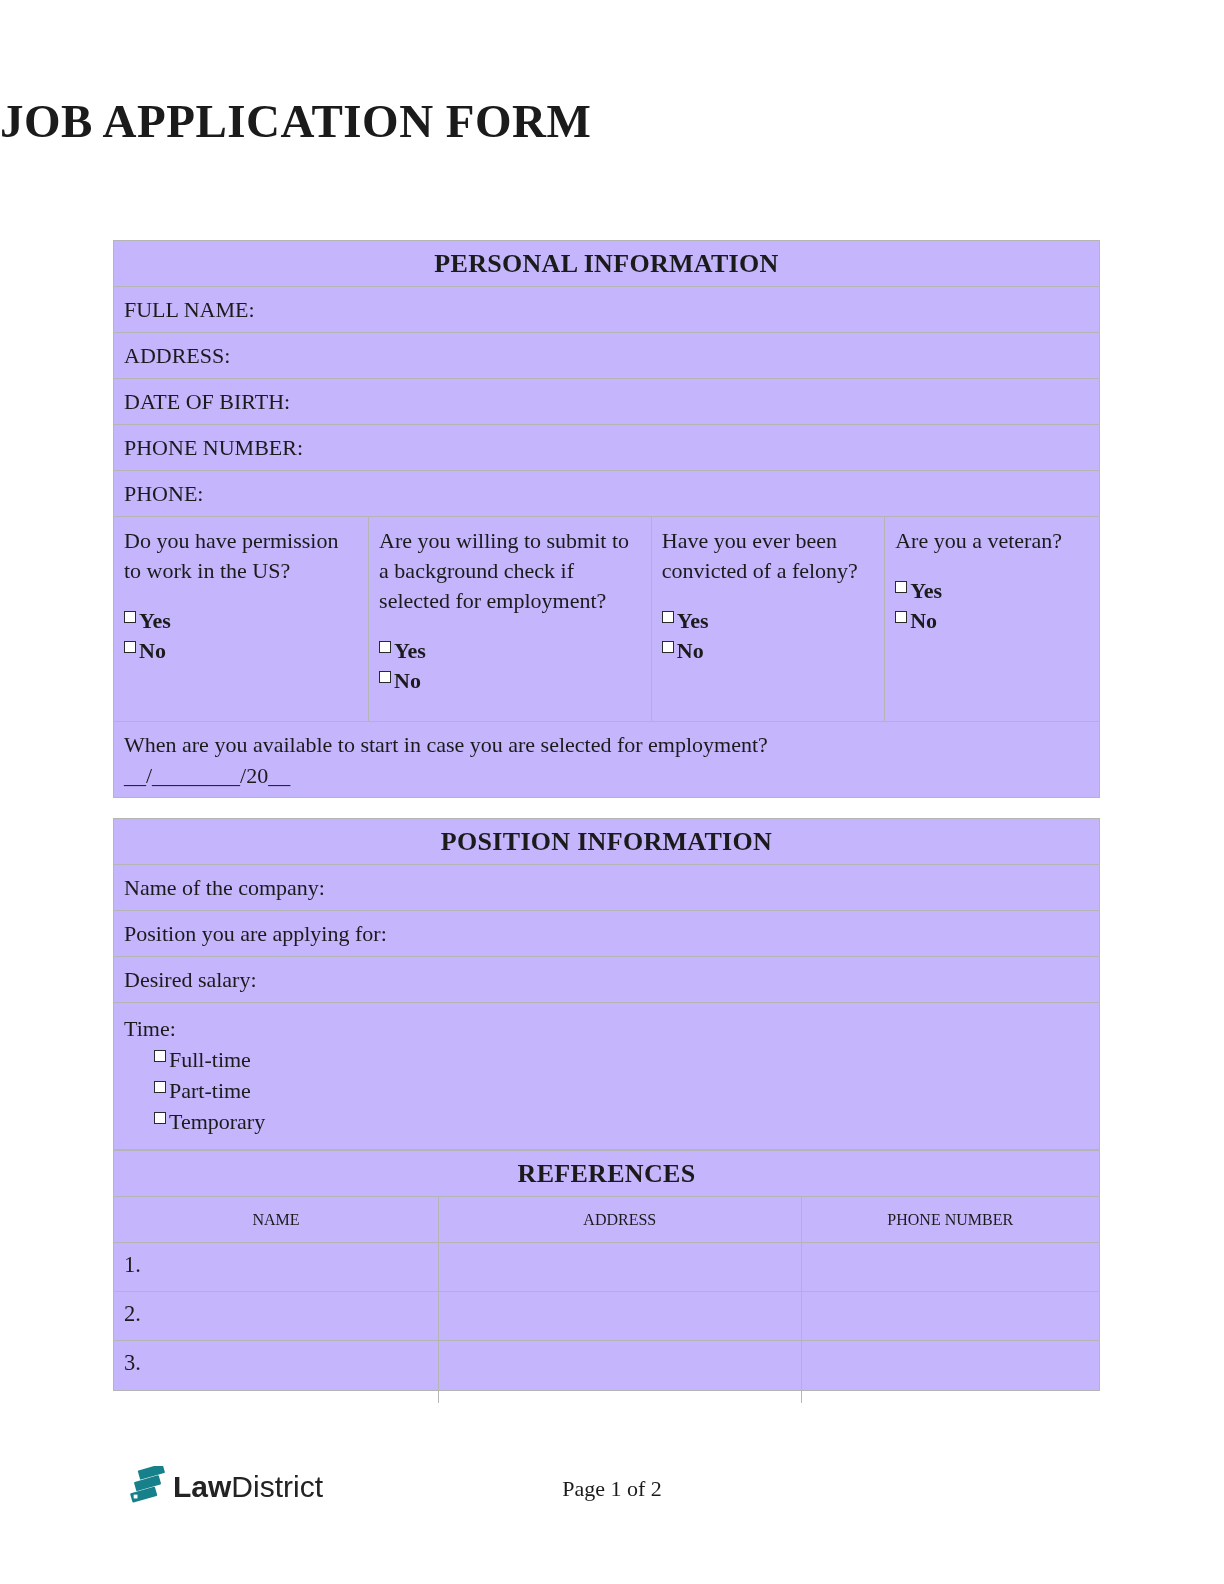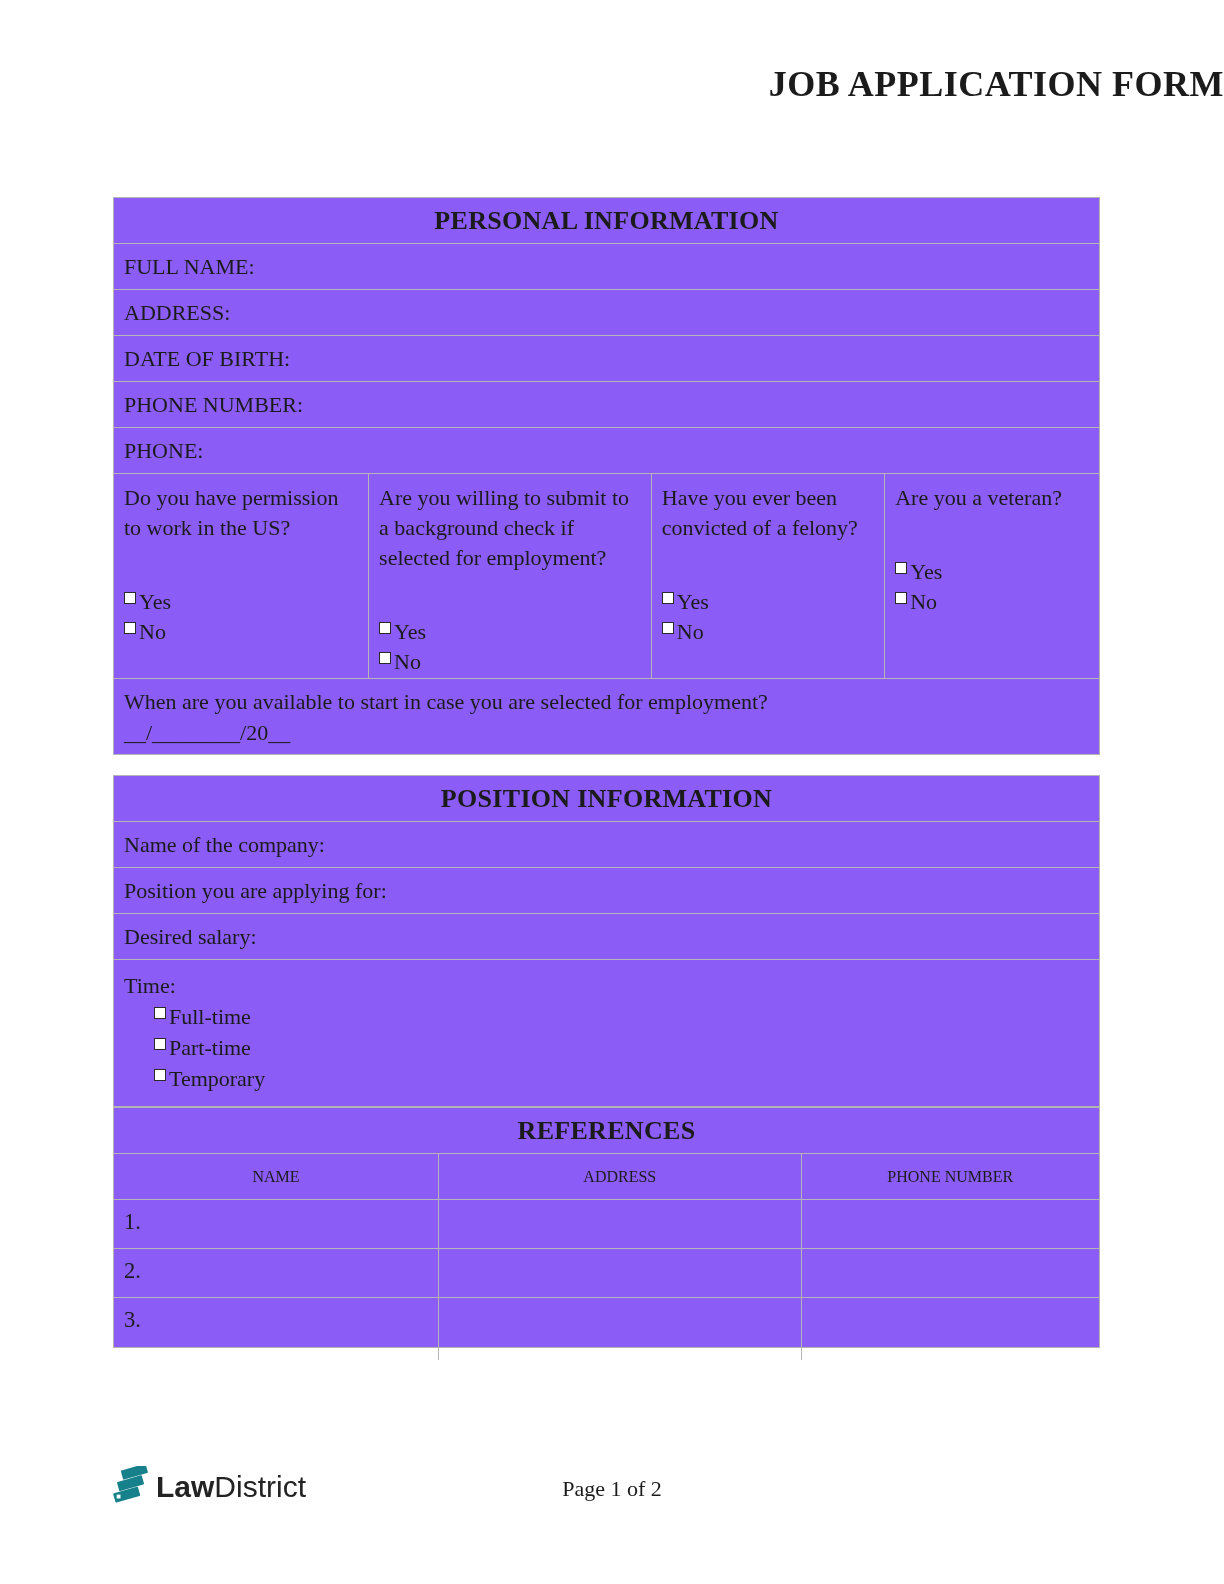--- a/index.html
+++ b/index.html
@@ -5,32 +5,32 @@
   * { margin: 0; padding: 0; box-sizing: border-box; }
   html, body { background: #ffffff; }
   body {
     width: 1224px; height: 1584px;
     position: relative;
     font-family: "Liberation Serif", "DejaVu Serif", serif;
     color: #1b1b1b;
     overflow: hidden;
   }
   .doc-title {
-    padding-top: 66px;
-    text-align: right;
-    font-size: 36px;
+    padding-top: 98px;
+    text-align: left;
+    font-size: 47px;
     font-weight: bold;
     line-height: 1;
     letter-spacing: 0.5px;
   }
   .content { width: 987px; margin: 0 auto 0 113px; }
   .tbl {
     border: 1px solid #b5b5b5;
     width: 100%;
-    background: #8b5cf6;
+    background: #c4b5fd;
   }
   .tbl-1 { margin-top: 95px; }
   .tbl-2 { margin-top: 20px; }
   .tbl-3 { }
   .row { border-bottom: 1px solid #b5b5b5; }
   .row:last-child { border-bottom: none; }
   .hdr-row {
     height: 46px;
     display: flex; align-items: center; justify-content: center;
     font-size: 26px; font-weight: bold;
@@ -46,21 +46,21 @@
   .q-cell {
     padding: 9px 9px 0 10px;
     font-size: 22px; line-height: 30px;
     border-right: 1px solid #b5b5b5;
   }
   .q-cell:last-child { border-right: none; }
   .q-c1 { width: 25.9%; }
   .q-c2 { width: 28.7%; }
   .q-c3 { width: 23.7%; }
   .q-c4 { width: 21.7%; }
-  .opts { margin-top: 44px; }
+  .opts { margin-top: 20px; font-weight: bold; }
   .opt { line-height: 30px; white-space: nowrap; }
   .cb {
     display: inline-block;
     width: 12px; height: 12px;
     border: 1.5px solid #2a2a2a;
     background: #fff;
     position: relative; top: -5px;
     margin-right: 3px;
   }
   .avail-row {
@@ -84,21 +84,21 @@
   .ref-cell { border-right: 1px solid #b5b5b5; padding: 9px 0 0 10px; font-size: 22.5px; }
   .ref-cell:last-child, .ref-col-h:last-child { border-right: none; }
   .rc1 { width: 33.0%; }
   .rc2 { width: 36.8%; }
   .rc3 { width: 30.2%; }
   .refs-stub { display: flex; height: 12px; width: 987px; }
   .stub-c { height: 12px; border-right: 1px solid #b5b5b5; }
   .stub-c.last { border-right: none; }
   .footer { position: absolute; left: 0; top: 1464px; width: 1224px; height: 50px; }
   .brand {
-    position: absolute; left: 110px; top: 2px;
+    position: absolute; left: 127px; top: 2px;
     display: flex; align-items: center;
     font-family: "Liberation Sans", "DejaVu Sans", sans-serif;
     font-size: 30px; color: #232323;
   }
   .brand-icon { width: 42px; height: 42px; margin-right: 4px; }
   .brand-bold { font-weight: 700; }
   .brand-reg { font-weight: 400; }
   .page-indicator {
     position: absolute; left: 0; top: 12px; width: 100%;
     text-align: center; font-size: 22px;

